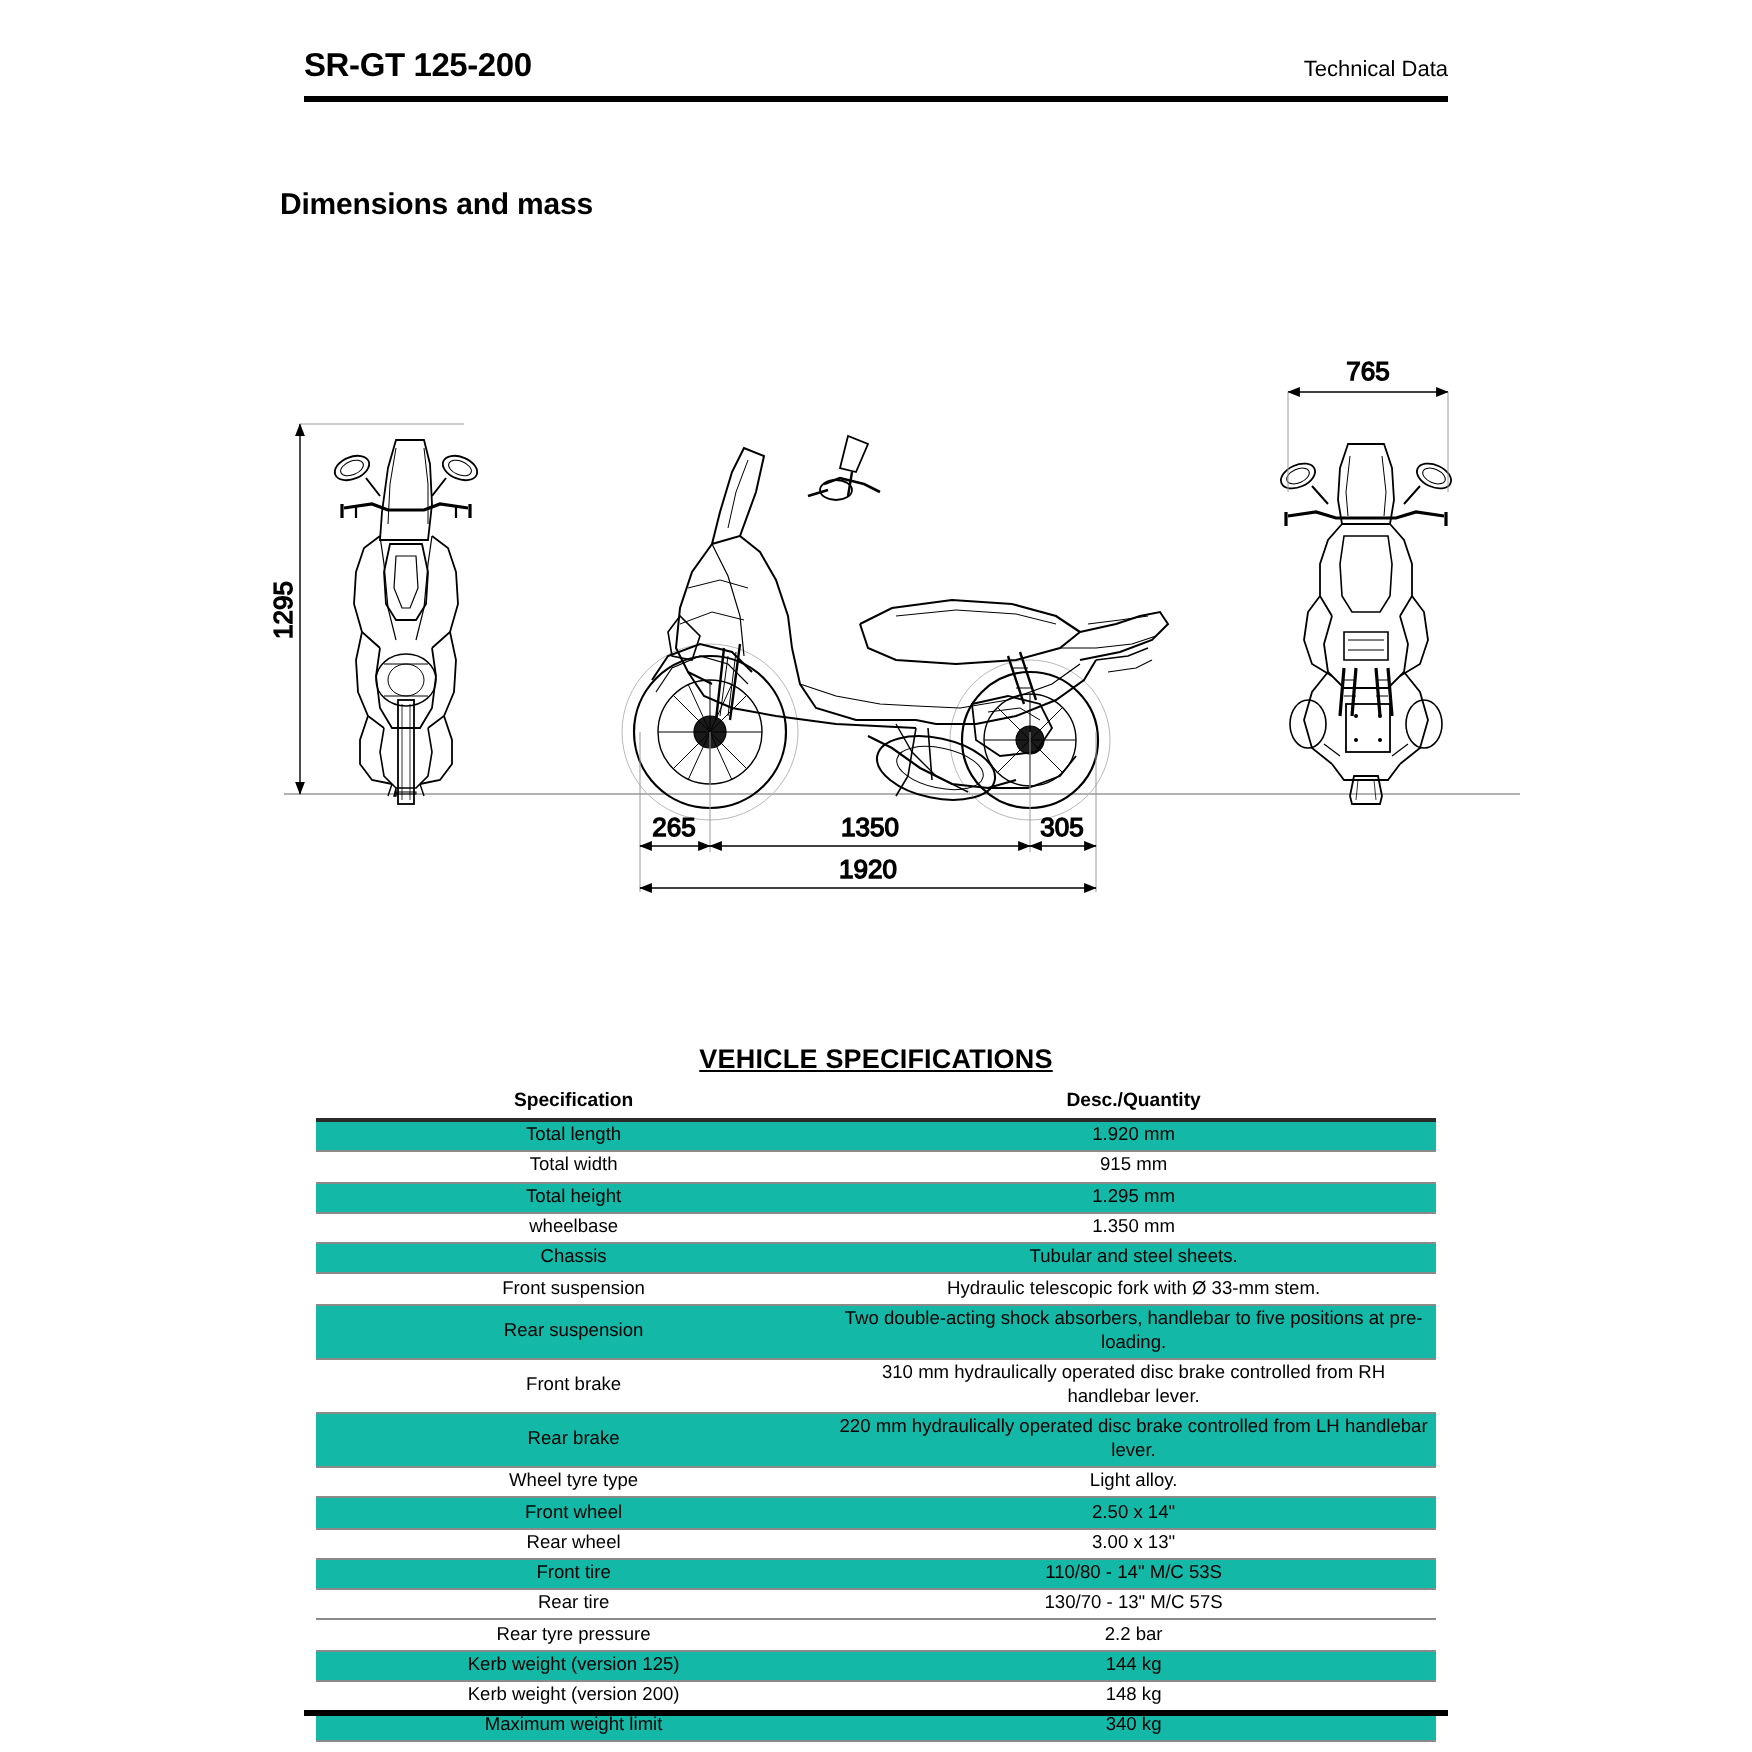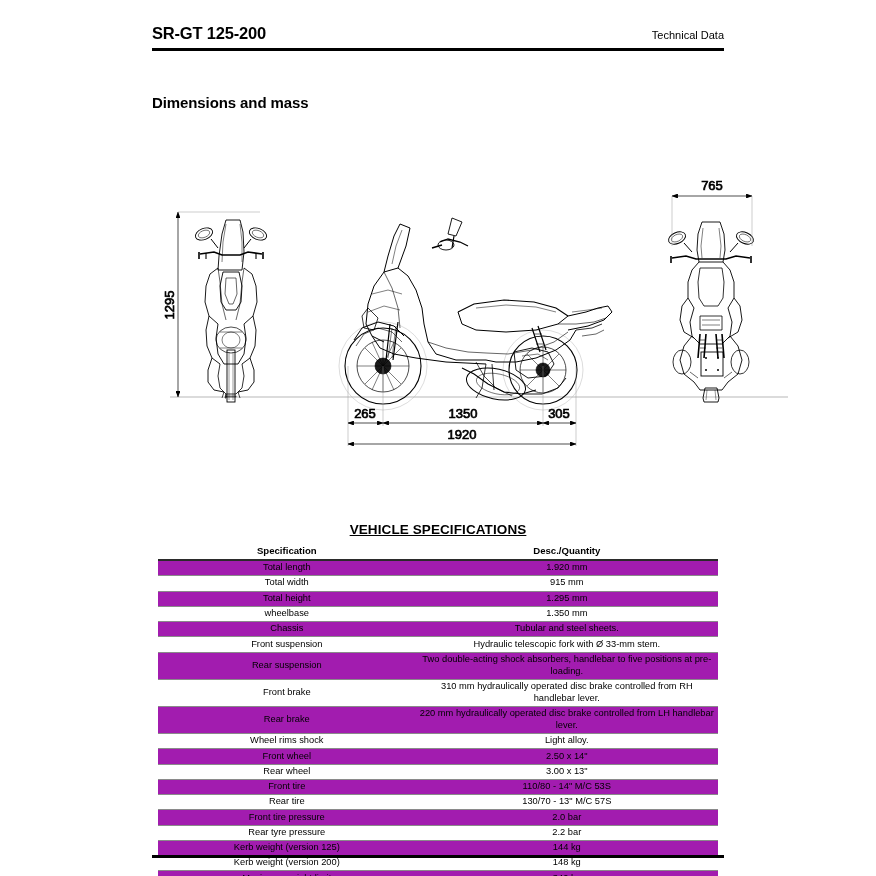--- a/index.html
+++ b/index.html
@@ -45,36 +45,35 @@
     left: 152px;
     top: 48px;
     width: 572px;
     height: 3px;
     background: #000;
   }
 
   
   .section-heading {
     position: absolute;
-    left: 152px;
+    left: 140px;
     top: 94px;
     font-size: 15px;
     font-weight: bold;
     letter-spacing: -0.1px;
     text-align: center;
   }
 
   
   .drawing-area {
     position: absolute;
     left: 0;
     top: 150px;
     width: 708px;
     height: 310px;
-    padding-left: 28px;
   }
   .drawing-area svg {
     display: block;
   }
 
   
   .specs-wrap {
     position: absolute;
     left: 158px;
     top: 522px;
@@ -102,21 +101,21 @@
     border-bottom: 2.2px solid #2b2b2b;
   }
   table.specs td {
     text-align: center;
     padding: 1.2px 4px;
     border-bottom: 0.9px solid #8a8a8a;
     line-height: 1.28;
     vertical-align: middle;
   }
   table.specs tr.shaded td {
-    background: #a21caf;
+    background: #14b8a6;
   }
   table.specs col.c1 { width: 46%; }
   table.specs col.c2 { width: 54%; }
 
   
   .footer-rule {
     position: absolute;
     left: 152px;
     top: 855px;
     width: 572px;
@@ -411,42 +410,38 @@
           </tr>
           <tr>
             <td>Front brake</td>
             <td>310 mm hydraulically operated disc brake controlled from RH handlebar lever.</td>
           </tr>
           <tr class="shaded">
             <td>Rear brake</td>
             <td>220 mm hydraulically operated disc brake controlled from LH handlebar lever.</td>
           </tr>
           <tr>
-            <td>Wheel rims shock</td>
+            <td>Wheel tyre type</td>
             <td>Light alloy.</td>
           </tr>
           <tr class="shaded">
             <td>Front wheel</td>
             <td>2.50 x 14"</td>
           </tr>
           <tr>
             <td>Rear wheel</td>
             <td>3.00 x 13"</td>
           </tr>
           <tr class="shaded">
             <td>Front tire</td>
             <td>110/80 - 14" M/C 53S</td>
           </tr>
           <tr>
             <td>Rear tire</td>
             <td>130/70 - 13" M/C 57S</td>
-          </tr>
-          <tr class="shaded">
-            <td>Front tire pressure</td>
-            <td>2.0 bar</td>
           </tr>
           <tr>
             <td>Rear tyre pressure</td>
             <td>2.2 bar</td>
           </tr>
           <tr class="shaded">
             <td>Kerb weight (version 125)</td>
             <td>144 kg</td>
           </tr>
           <tr>

